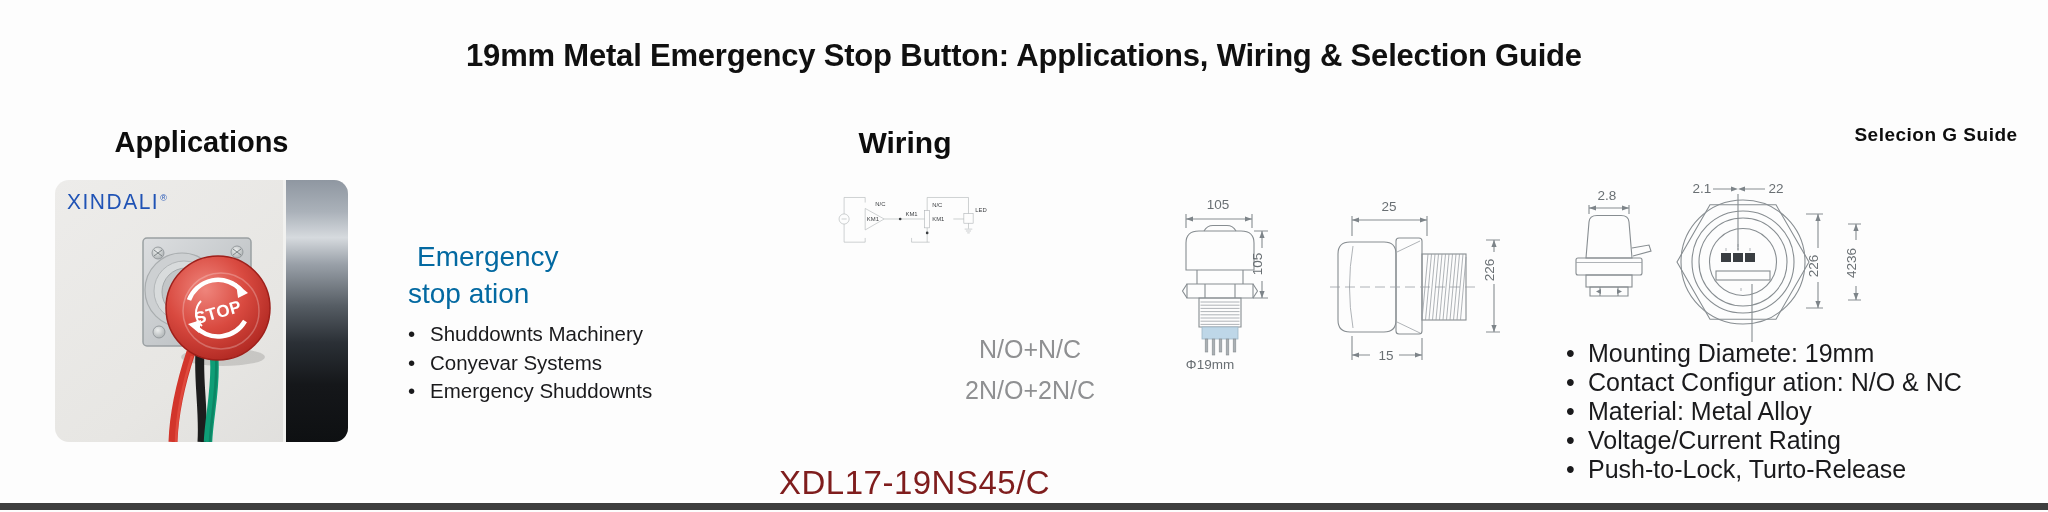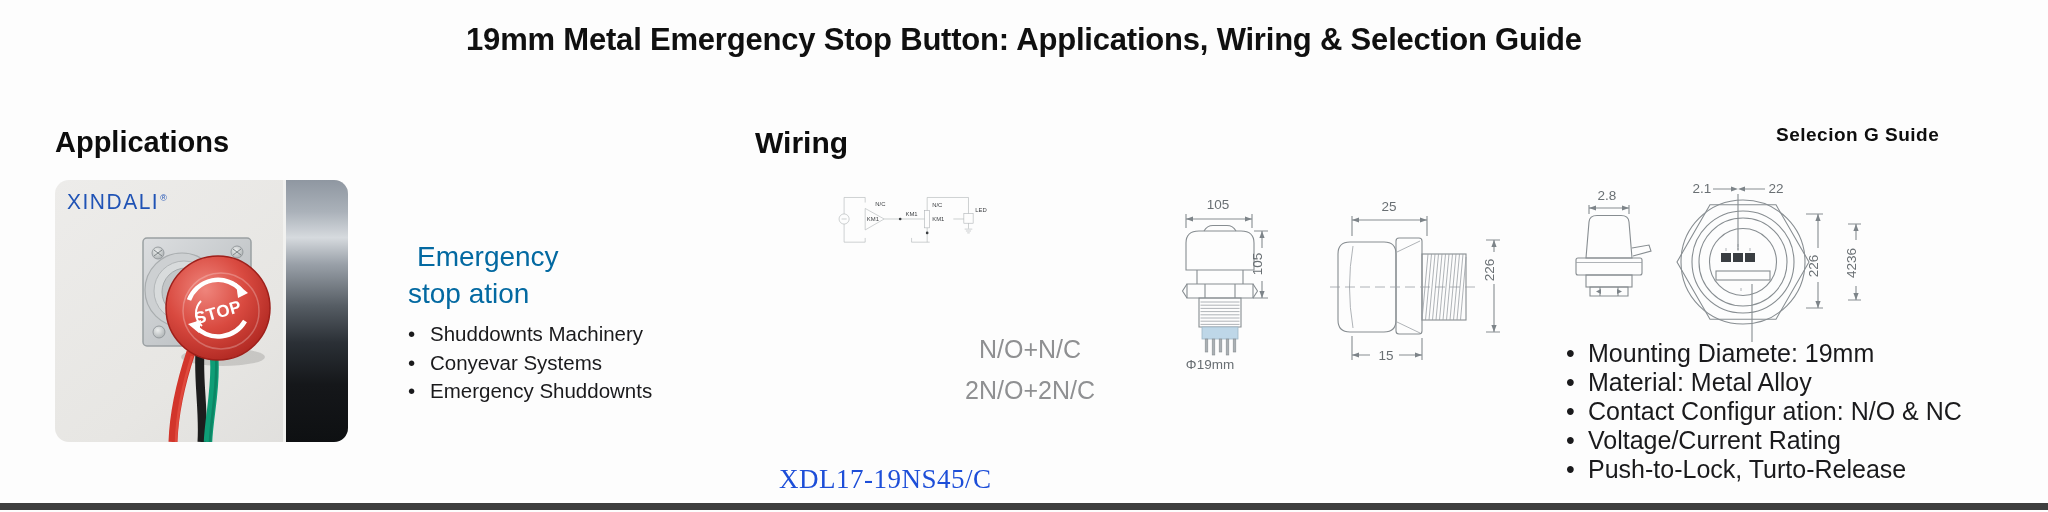--- a/index.html
+++ b/index.html
@@ -1,21 +1,21 @@
 <!DOCTYPE html>
 <html><head>
 <meta charset="utf-8">
 <style>
   html,body{margin:0;padding:0;background:#ffffff;font-family:"Liberation Sans",sans-serif;}
   .canvas{position:relative;width:2048px;height:512px;background:#fdfdfd;overflow:hidden;}
 
-  .title{position:absolute;left:0;top:22px;width:100%;margin:0;text-align:center;
+  .title{position:absolute;left:0;top:38px;width:100%;margin:0;text-align:center;
          font-size:31px;font-weight:700;color:#101010;letter-spacing:-0.2px;}
 
-  .sec-heading{position:absolute;margin:0;font-weight:700;color:#0d0d0d;text-align:left;}
+  .sec-heading{position:absolute;margin:0;font-weight:700;color:#0d0d0d;text-align:center;}
   #apps-heading{left:55px;top:126px;width:293px;font-size:29px;}
   #wiring-heading{left:755px;top:126px;width:300px;font-size:30px;}
   #selection-heading{left:1776px;top:124px;width:320px;font-size:19px;letter-spacing:0.5px;}
 
   
   .photo{position:absolute;left:55px;top:180px;width:293px;height:262px;border-radius:14px;overflow:hidden;
          background:linear-gradient(140deg,#edecea 0%,#e7e6e3 60%,#dedddb 100%);}
   .photo-strip{position:absolute;right:0;top:0;width:62px;height:100%;border-left:3px solid #f2f2f0;
          background:linear-gradient(180deg,#8f97a1 0%,#aab1b9 12%,#d6dade 22%,#9aa1a9 32%,#565d64 48%,#2b3036 62%,#15171a 78%,#0e1012 100%);}
   .brand{position:absolute;left:12px;top:10px;color:#2053b5;font-weight:400;font-size:21px;
@@ -27,21 +27,21 @@
   .subtitle{position:absolute;left:408px;top:238px;font-size:28px;line-height:37px;color:#0369a1;}
   .subtitle .l1{padding-left:9px;}
   .bullets{position:absolute;margin:0;padding:0;list-style:none;color:#1a1a1c;}
   .bullets li{position:relative;padding-left:26px;}
   .bullets li::before{content:"\2022";position:absolute;left:4px;}
   #apps-bullets{left:404px;top:320px;font-size:20.5px;line-height:28.6px;}
   #sel-bullets{left:1562px;top:339px;font-size:25px;line-height:29px;}
 
   .contact-options{position:absolute;left:925px;top:329px;width:210px;text-align:center;
                    font-size:25px;line-height:41px;color:#8f9092;}
-  .model{position:absolute;left:779px;top:464px;font-size:27px;color:#1d4ed8;letter-spacing:0.5px;font-family:Liberation Serif, serif;}
+  .model{position:absolute;left:779px;top:464px;font-size:33px;color:#7f1d1d;letter-spacing:0.5px;}
 
   .footer-bar{position:absolute;left:0;top:503px;width:2048px;height:7px;background:#3e3e3e;}
 
   svg{position:absolute;overflow:visible;}
   .dg-line{stroke:#878d91;stroke-width:1.1;fill:none;}
   .dg-thin{stroke:#9aa0a4;stroke-width:0.8;fill:none;}
   .dg-text{fill:#696f73;font-size:13.5px;}
   .dg-arrow{fill:#7d8489;}
   .cc-line{stroke:#aeb2b5;stroke-width:1.4;fill:none;}
   .cc-text{fill:#3c3f42;font-size:14px;}
@@ -258,21 +258,21 @@
       <polygon class="dg-arrow" points="1856,300 1853.4,293 1858.6,293"></polygon>
       <text class="dg-text" x="1702" y="193" text-anchor="middle">2.1</text>
       <text class="dg-text" x="1776" y="193" text-anchor="middle">22</text>
       <text class="dg-text" x="1818" y="266" text-anchor="middle" transform="rotate(-90 1818 266)">226</text>
       <text class="dg-text" x="1856" y="263" text-anchor="middle" transform="rotate(-90 1856 263)">4236</text>
     </g>
   </svg>
 
   <ul class="bullets" id="sel-bullets">
     <li>Mounting Diamete: 19mm</li>
+    <li>Contact Configur ation:  N/O &amp; NC</li>
     <li>Material: Metal Alloy</li>
-    <li>Contact Configur ation:  N/O &amp; NC</li>
     <li>Voltage/Current Rating</li>
     <li>Push-to-Lock, Turto-Release</li>
   </ul>
 
   <div class="footer-bar"></div>
 
 </div>
 
 </body></html>

